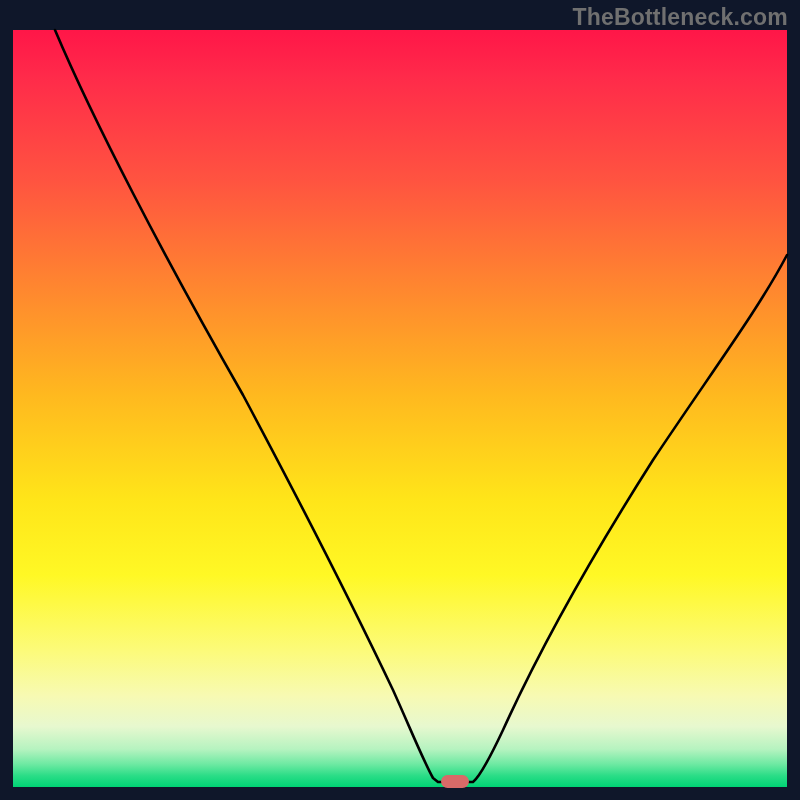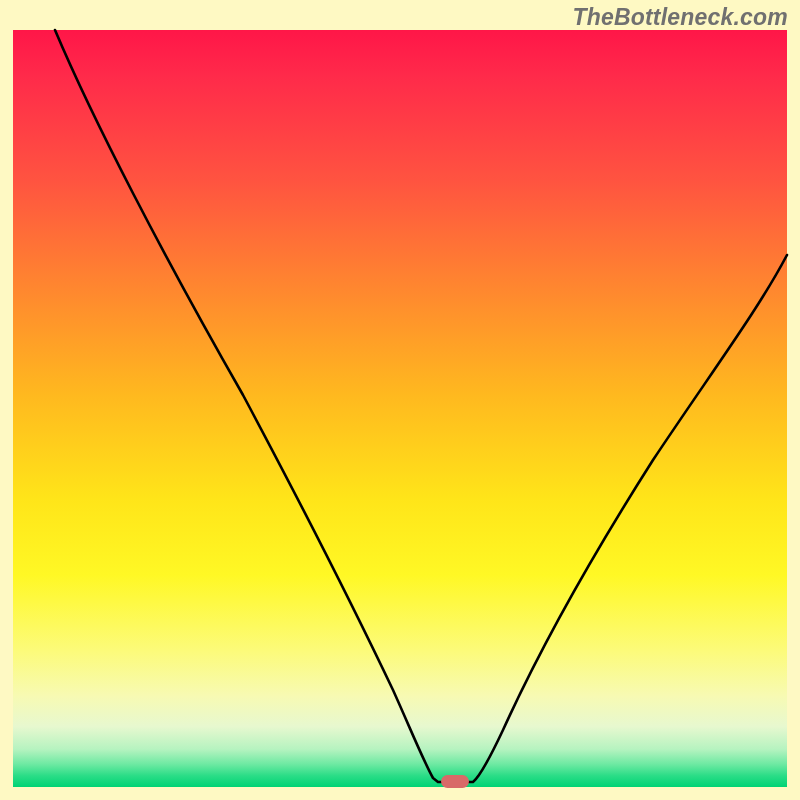--- a/index.html
+++ b/index.html
@@ -10,22 +10,21 @@
     background: #000;
     overflow: hidden;
     font-family: Arial, Helvetica, sans-serif;
   }
   .frame {
     position: absolute;
     left: 0;
     top: 0;
     width: 800px;
     height: 800px;
-    background: #fef9c3;
-    font-style: italic;
+    background: #0f172a;
   }
   .plot-area {
     position: absolute;
     left: 13px;
     top: 30px;
     width: 774px;
     height: 757px;
     
     background: linear-gradient(
       to bottom,

